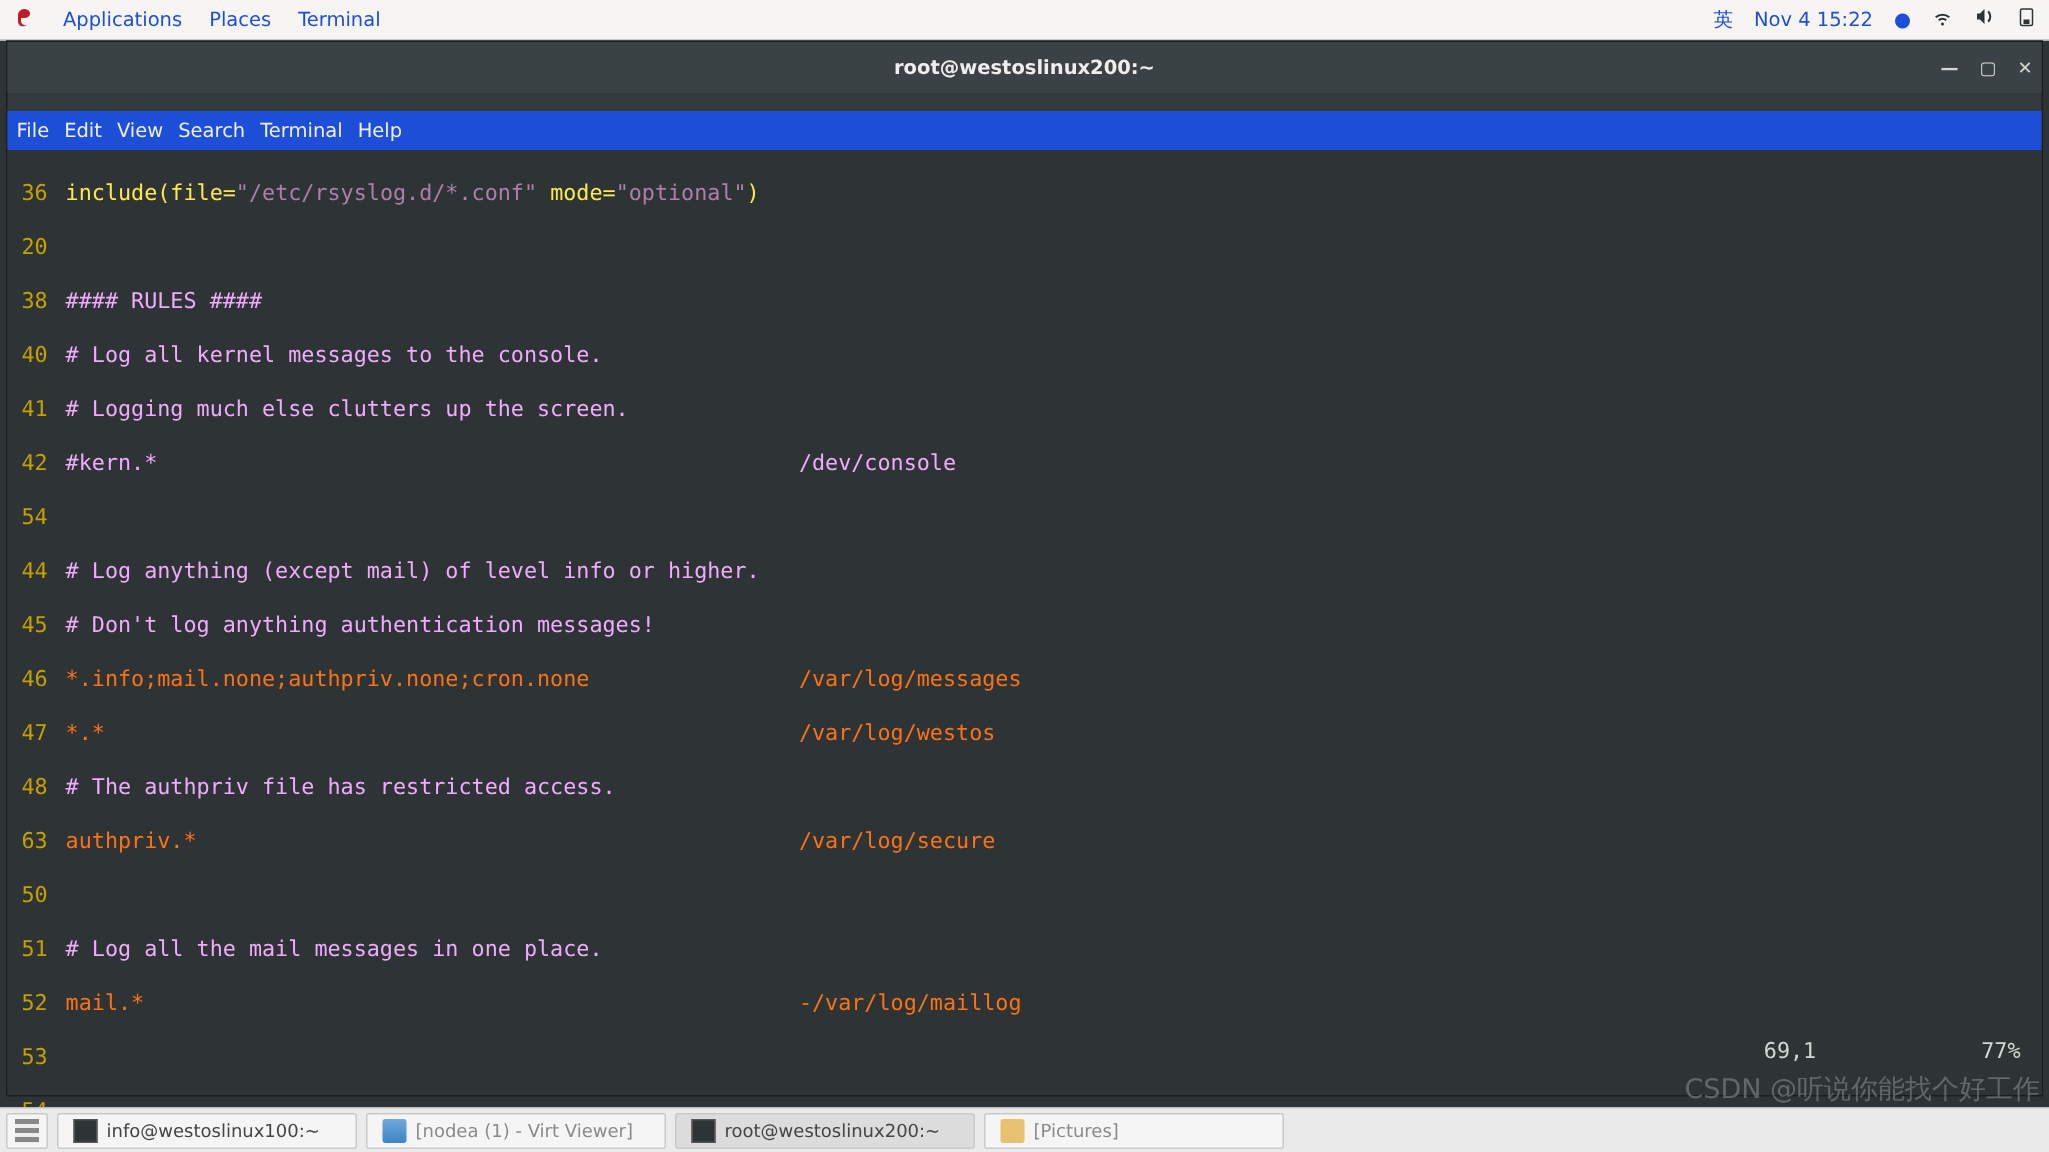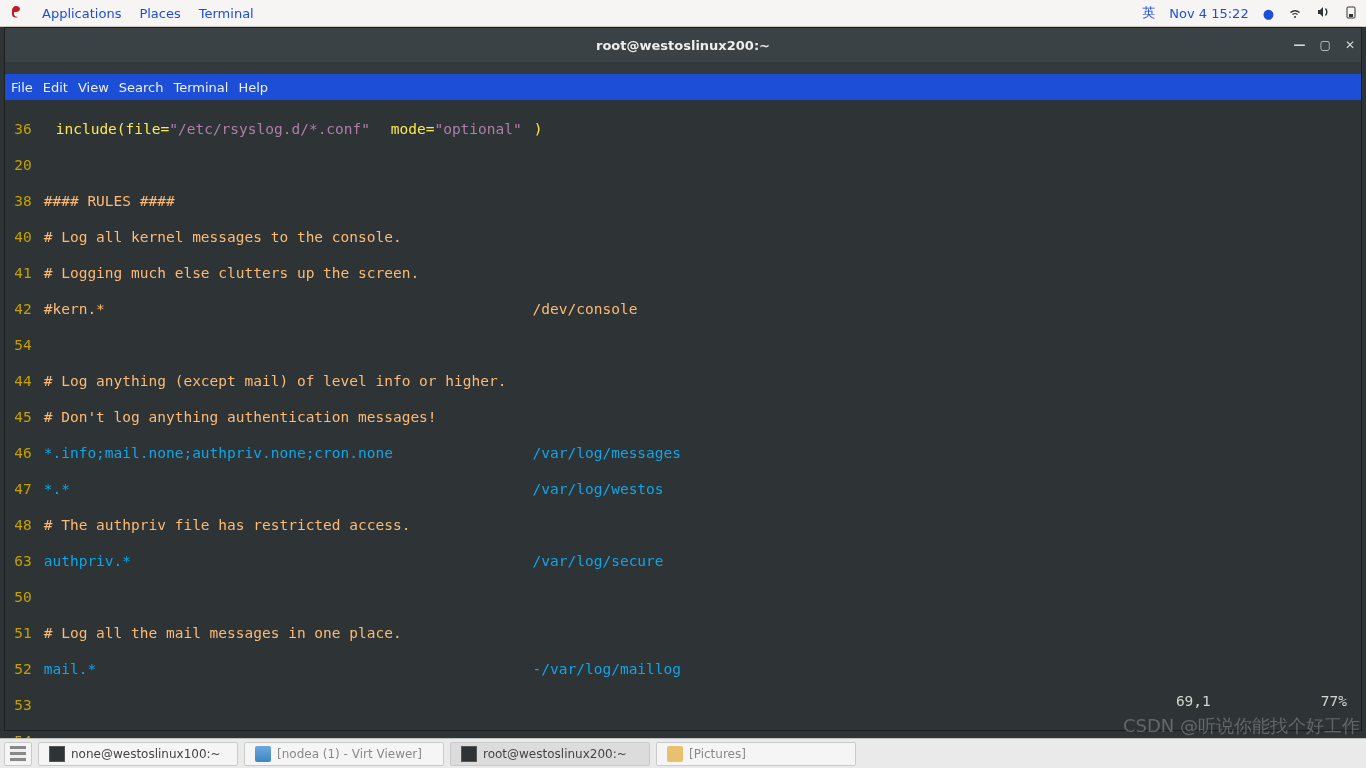--- a/index.html
+++ b/index.html
@@ -70,24 +70,24 @@
   font-family: "DejaVu Sans Mono", monospace;
   font-size: 14.5px;
   line-height: 18px;
   background: #2e3436;
   padding: 2px 0 2px 6px;
   height: 630px;
   white-space: pre;
   position: relative;
 }
 .ln { color: #c4a000; display: inline-block; width: 24px; text-align: center; }
-.com { color: #fdba74; }
+.com { color: #f0abfc; }
 .str { color: #ad7fa8; }
-.kw  { color: #fce94f; margin-left: 12px; }
-.txt { color: #0ea5e9; text-align: center; }
+.kw  { color: #fce94f; }
+.txt { color: #f97316; text-align: center; }
 .status-line {
   position: absolute;
   bottom: 2px; right: 14px;
   color: #d3d7cf;
   font-family: "DejaVu Sans Mono", monospace;
   font-size: 14.5px;
 }
 .status-line span { display: inline-block; }
 .status-pos { margin-right: 110px; }
 
@@ -231,21 +231,21 @@
 </div>
 
 <div class="watermark">CSDN @听说你能找个好工作</div>
 
 <div class="taskbar">
   <div class="task-btn small">
       <span class="task-ico ico-ws"></span>
     </div>
   <div class="task-btn">
       <span class="task-ico ico-term"></span>
-      <span class="tlabel">none@westoslinux100:~</span>
+      <span class="tlabel">info@westoslinux100:~</span>
     </div>
   <div class="task-btn inactive">
       <span class="task-ico ico-vv"></span>
       <span class="tlabel">[nodea (1) - Virt Viewer]</span>
     </div>
   <div class="task-btn active">
       <span class="task-ico ico-term"></span>
       <span class="tlabel">root@westoslinux200:~</span>
     </div>
   <div class="task-btn inactive">

